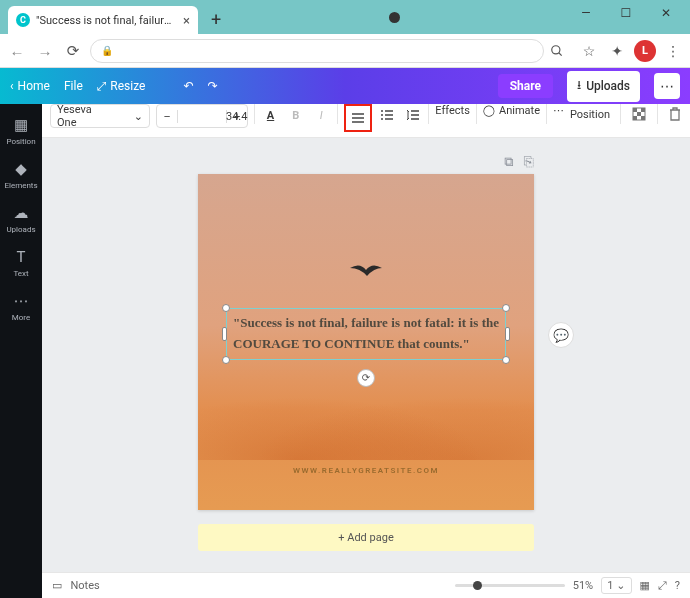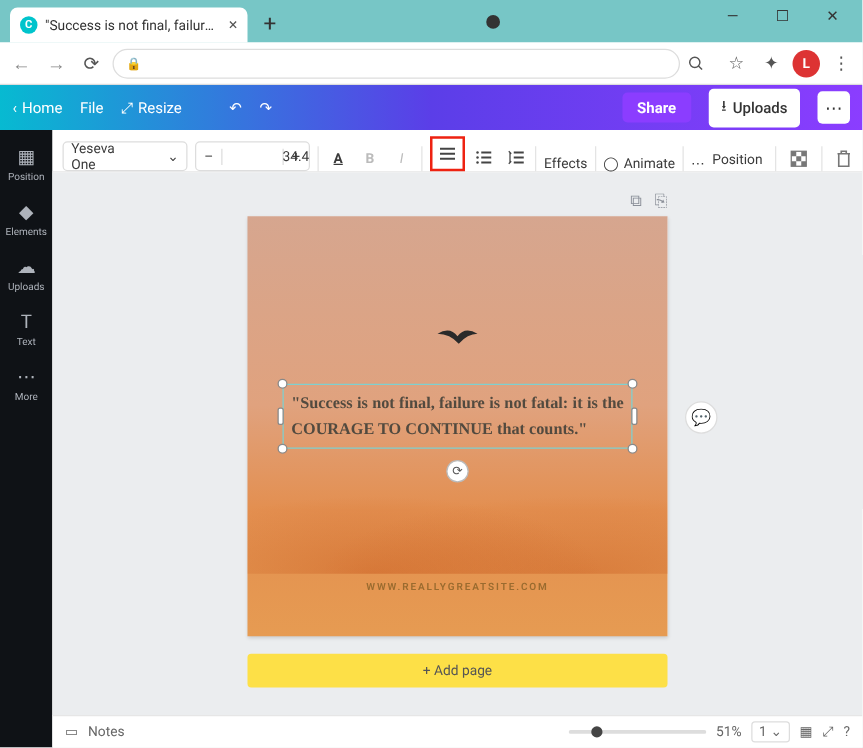--- a/index.html
+++ b/index.html
@@ -29,21 +29,21 @@
 .share-btn{background:#8b3dff; padding:5px 12px; border-radius:4px; font-weight:700; }
 .download-btn{background:#fff; color:#333; padding:5px 10px; border-radius:4px; display:flex; align-items:center; gap:5px; font-weight:500;}
 .more-app{background:#fff; color:#333; border-radius:4px; width:26px; height:26px; display:flex; align-items:center; justify-content:center; font-size:14px;}
 
 .app-body { flex:1; display:flex; min-height:0;}
 .sidepanel { width:42px; background:#0f1216; display:flex; flex-direction:column; align-items:center; padding-top:6px; gap:2px;}
 .side-item{color:#aeb3bb; font-size:8px; text-align:center; padding:6px 0; width:100%; cursor:pointer; display:flex; flex-direction:column; align-items:center; gap:3px;}
 .side-item .ico{font-size:15px;}
 
 .editor-col { flex:1; display:flex; flex-direction:column; min-width:0; background:#fff;}
-.toolbar { height:34px; border-bottom:1px solid #e6e6e6; display:flex; align-items:flex-end; padding:0 8px; gap:6px; font-size:11px; color:#3a3a3a;}
+.toolbar { height:34px; border-bottom:1px solid #e6e6e6; display:flex; align-items:flex-start; padding:0 8px; gap:6px; font-size:11px; color:#3a3a3a;}
 .tb{display:flex; align-items:center; justify-content:center; cursor:pointer;}
 .font-select{border:1px solid #ddd; border-radius:4px; height:24px; padding:0 6px; display:flex; align-items:center; gap:20px; min-width:100px;}
 .size-box{display:flex; align-items:center; border:1px solid #ddd; border-radius:4px; height:24px;}
 .size-box span{width:20px; text-align:center; cursor:pointer;}
 .size-box .val{border-left:1px solid #ddd; border-right:1px solid #ddd; width:32px; text-align:center; font-size:11px;padding-left:48px;}
 .tb-ico{width:22px; height:22px;}
 .sep{ width:1px; height:20px; background:#e4e4e4;}
 .highlight-red{border:2px solid #e21; padding:1px;}
 .tb-right{margin-left:auto; display:flex; align-items:center; gap:10px;}
 
@@ -55,21 +55,21 @@
 .text-box{position:absolute; top:134px; left:28px; right:28px; border:1px solid #7ed0d0; background:rgba(255,255,255,0); padding:4px 6px;}
 .quote{color:#524a3f; font-family:Georgia,'Times New Roman',serif; font-weight:700; font-size:13px; line-height:1.6; text-align:justify;}
 .handles{position:absolute; inset:-5px; pointer-events:none;}
 .h{position:absolute; width:8px; height:8px; background:#fff; border:1px solid #888; border-radius:50%;}
 .h.tl{top:0; left:0;} .h.tr{top:0; right:0;} .h.bl{bottom:0; left:0;} .h.br{bottom:0; right:0;}
 .h.ml{top:50%; left:0; transform:translateY(-50%); border-radius:2px; height:14px; width:5px;}
 .h.mr{top:50%; right:0; transform:translateY(-50%); border-radius:2px; height:14px; width:5px;}
 .rotate{position:absolute; bottom:-28px; left:50%; transform:translateX(-50%); width:18px; height:18px; border:1px solid #bbb; border-radius:50%; background:#fff; display:flex; align-items:center; justify-content:center; font-size:10px; color:#555;}
 .site{position:absolute; bottom:35px; left:0; right:0; text-align:center; color:#9a6b2f; font-size:8px; letter-spacing:1.5px; font-weight:600;}
 .comment-btn{position:absolute; right:-40px; top:148px; width:26px; height:26px; border:1px solid #ddd; border-radius:50%; background:#fff; display:flex; align-items:center; justify-content:center; color:#888; font-size:13px;}
-.add-page{width:336px; margin:14px auto 0; background:#fde047; text-align:center; padding:7px; font-size:11px; color:#555; cursor:pointer; border-radius:3px;}
+.add-page{width:336px; margin:14px auto 0; background:#fef9c3; text-align:center; padding:7px; font-size:11px; color:#555; cursor:pointer; border-radius:3px;}
 
 .footer{height:26px; border-top:1px solid #e6e6e6; display:flex; align-items:center; padding:0 10px; font-size:11px; color:#666; gap:8px; background:#fff;}
 .footer .spacer{flex:1;}
 .slider{width:110px; height:3px; background:#ddd; position:relative; border-radius:2px;}
 .slider::after{content:""; position:absolute; left:17%; top:-3px; width:9px; height:9px; background:#444; border-radius:50%;}
 .pager{border:1px solid #ddd; padding:1px 5px; border-radius:3px; display:flex; align-items:center; gap:3px;}
 svg{display:block;}
 </style>
 </head>
 <body>

